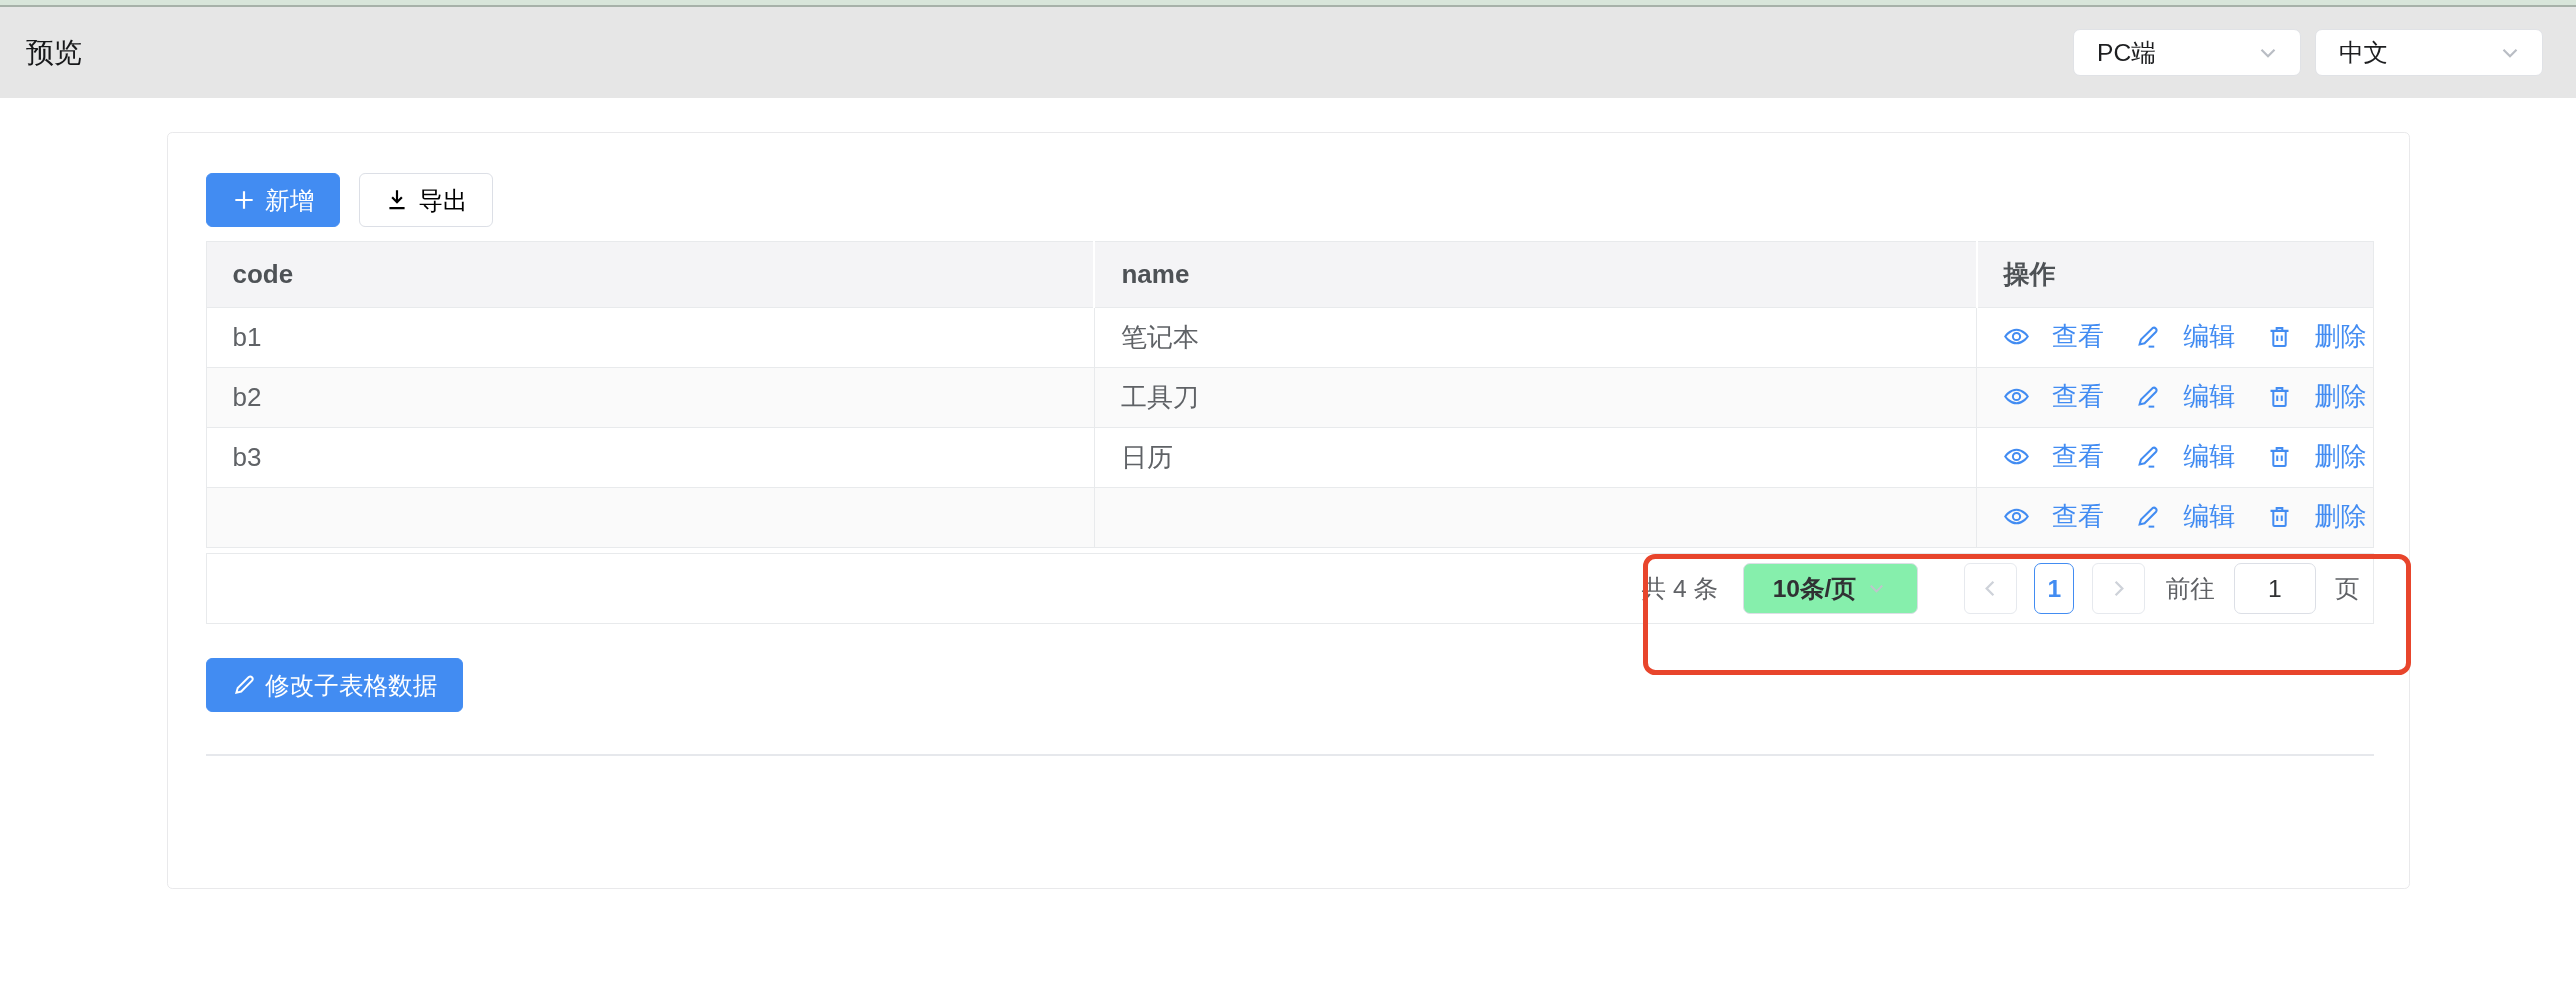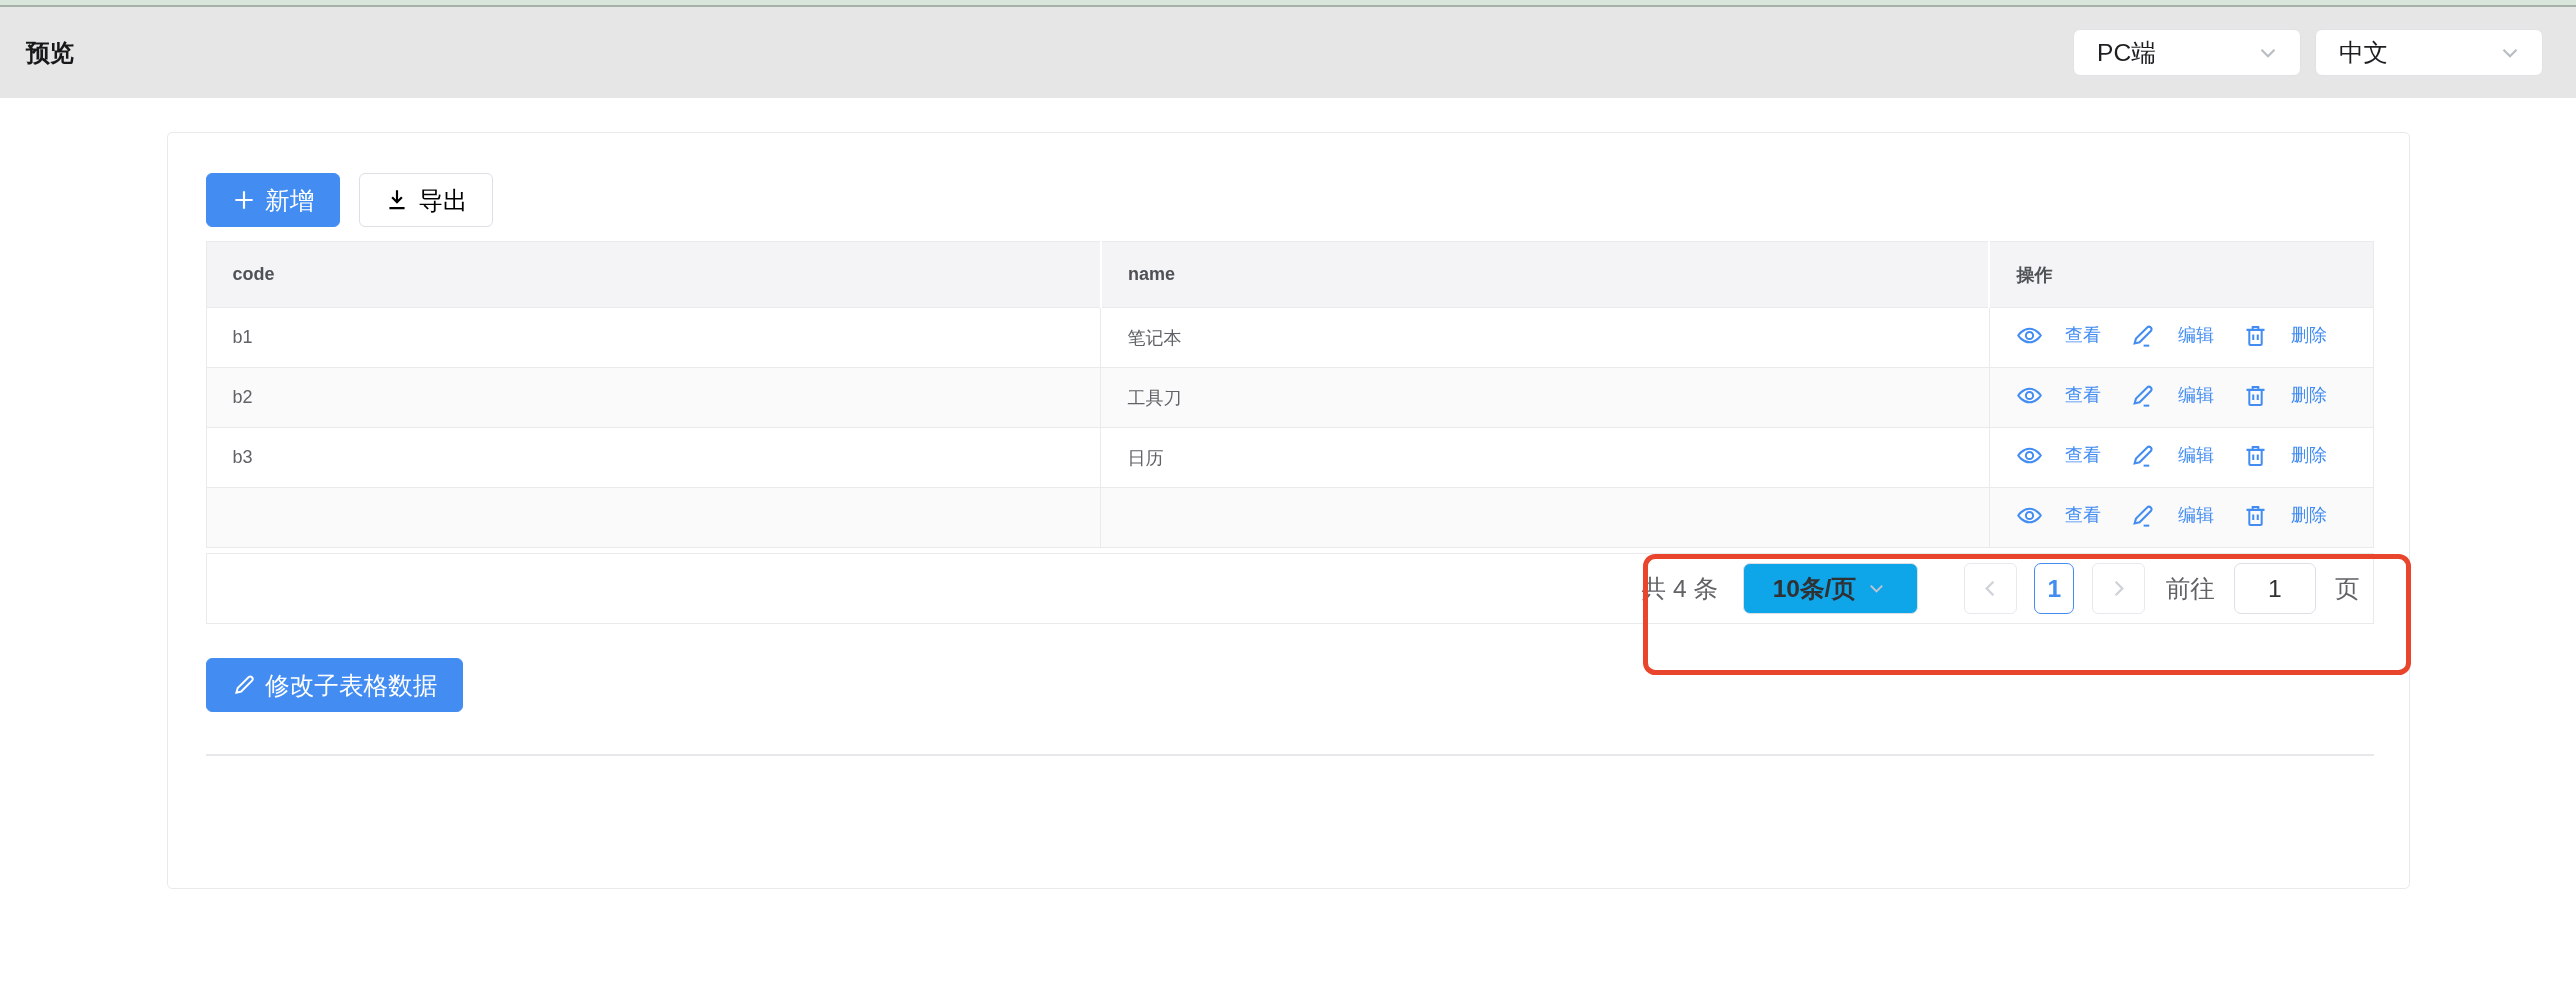--- a/index.html
+++ b/index.html
@@ -4,21 +4,21 @@
 <style>
   * { margin: 0; padding: 0; box-sizing: border-box; }
   html, body { width: 2576px; height: 1008px; background: #fff;
     font-family: "Liberation Sans", "DejaVu Sans", sans-serif; color: #303133; }
 
   
   .top-strip { height: 7px; background: #d8e5da; border-bottom: 2.6px solid #a7b1a9; }
 
   
   .page-header { height: 91px; background: #e6e6e6; display: flex; align-items: center; padding: 0 33px 0 26px; }
-  .page-title { font-size: 24px; font-weight: 700; color: #17181a; }
+  .page-title { font-size: 28px; font-weight: 400; color: #17181a; }
   .header-selects { margin-left: auto; display: flex; gap: 14px; }
   .select-box { width: 228px; height: 47px; background: #fff; border: 1.8px solid #e0e2e6; border-radius: 7px;
     display: flex; align-items: center; padding: 0 19px 0 23px; cursor: pointer; }
   .select-box .sel-val { font-size: 24.6px; color: #1d1e20; }
   .select-box .chev { margin-left: auto; width: 26px; height: 26px; color: #b9bdc4; }
   .chev svg, .icon svg { width: 100%; height: 100%; display: block; }
 
   
   .card { width: 2243px; margin: 34px auto 0 auto; min-height: 757px; background: #fff;
     border: 1.8px solid #e9e9eb; border-radius: 5.3px; padding: 40px 35px 21px 38px; }
@@ -26,42 +26,42 @@
   
   .toolbar { display: flex; gap: 19px; }
   .btn { display: inline-flex; align-items: center; justify-content: center; gap: 8px;
     font-family: inherit; font-size: 24.6px; border-radius: 6.1px; cursor: pointer; white-space: nowrap; }
   .btn-sm { height: 54px; padding: 0 24.6px; }
   .btn-primary { background: #428cf2; border: 1.8px solid #428cf2; color: #fff; }
   .btn-plain { background: #fff; border: 1.8px solid #dcdfe6; color: #000000; }
   .btn .icon { width: 26px; height: 26px; display: inline-block; }
 
   
-  .grid { width: 100%; border-collapse: collapse; margin-top: 14px; border: 1.8px solid #e8eaec; font-size: 18px; }
+  .grid { width: 100%; border-collapse: collapse; margin-top: 14px; border: 1.8px solid #e8eaec; font-size: 26px; }
   .grid th { background: #f4f4f6; height: 66px; text-align: left; padding: 0 0 0 26px;
     font-weight: 700; color: #4e5256; border-right: 2.6px solid #fff; border-bottom: 1.8px solid #e8eaec; }
   .grid th:last-child { border-right: none; }
   .grid td { height: 60px; padding: 0 6px 0 26px; color: #5f6266;
     border-right: 1.8px solid #e8eaec; border-bottom: 1.8px solid #e8eaec; }
   .grid td:last-child { border-right: none; }
   .grid tbody tr:nth-child(even) td { background: #fafafa; }
   .col-code { width: 41.3%; } .col-name { width: 41%; }
   .actions-cell { white-space: nowrap; }
   .action-link { display: inline-flex; align-items: center; gap: 22px; color: #428cf2;
     text-decoration: none; margin-right: 23px; cursor: pointer; }
   .action-link:last-child { margin-right: 0; }
   .action-link .icon { width: 27px; height: 27px; }
 
   
   .footer-wrap { position: relative; margin-top: 5.3px; }
   .table-footer { height: 71px; border: 1.8px solid #e8eaec; background: #fff;
     display: flex; align-items: center; justify-content: flex-end; padding-right: 13px; }
   .pagination { display: flex; align-items: center; font-size: 24.6px; color: #606266; }
   .pg-total { margin-right: 24.6px; white-space: nowrap; }
-  .pg-size { width: 175px; height: 51px; border: 1.8px solid #dcdfe6; border-radius: 7px; background: #0ea5e9;
+  .pg-size { width: 175px; height: 51px; border: 1.8px solid #dcdfe6; border-radius: 7px; background: #86efac;
     display: flex; align-items: center; justify-content: center; gap: 8.8px; cursor: pointer; margin-right: 46px; }
   .pg-size .sel-val { color: #303133; font-weight: 600; }
   .pg-size .chev { width: 23px; height: 23px; color: #c0c4cc; }
   .pg-btn { width: 53px; height: 51px; background: #fff; border: 1.8px solid #e6e9ee; border-radius: 6.1px;
     display: flex; align-items: center; justify-content: center; color: #ced2d9; cursor: pointer; }
   .pg-btn .icon { width: 23px; height: 23px; }
   .pg-page { width: 40px; height: 51px; margin: 0 17.5px; border: 1.8px solid #428cf2; border-radius: 7px;
     background: #fff; color: #428cf2; font-size: 24.6px; font-weight: 700; font-family: inherit;
     display: flex; align-items: center; justify-content: center; cursor: pointer; }
   .pg-goto { margin: 0 19px 0 21px; white-space: nowrap; }

